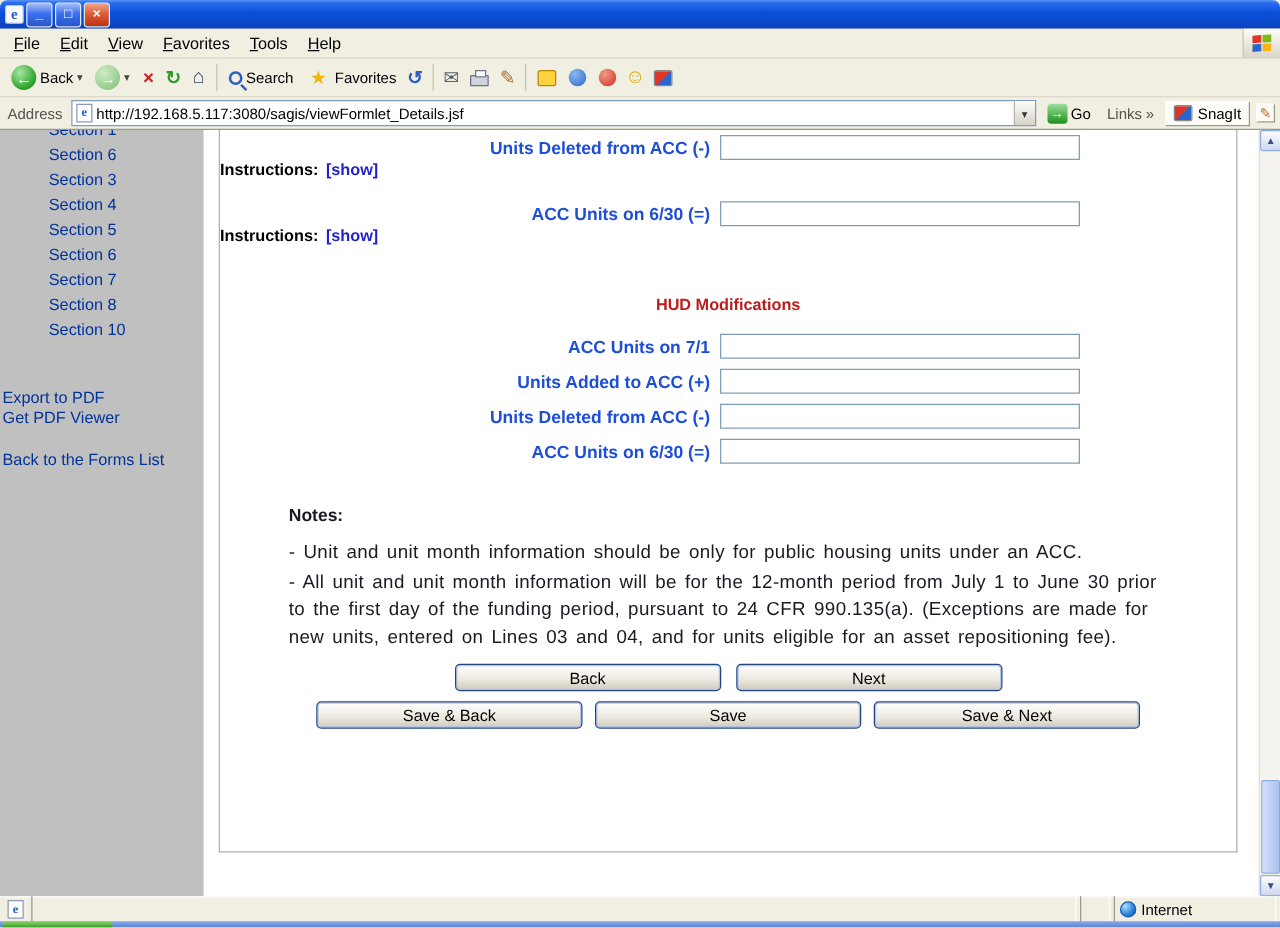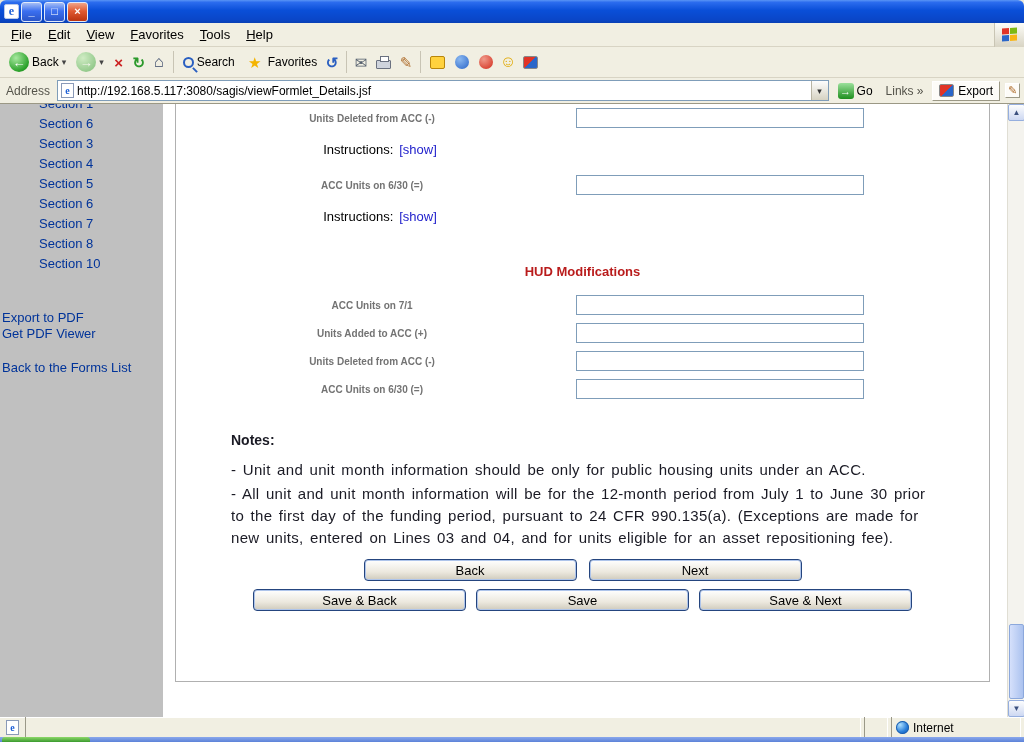--- a/index.html
+++ b/index.html
@@ -118,23 +118,23 @@
 .side-link.back { margin-top: 18px; }
 
 .main { flex: 1; background: #fff; padding: 0 17px 0 12px; overflow: hidden; }
 .form-panel {
   border: 1px solid #b0b0b0; border-top: none; height: 578px; width: 100%;
   padding-top: 2px; overflow: hidden;
 }
 .form-row { display: flex; align-items: center; }
 .form-row.r1 { margin-top: 2px; }
 .form-row.r2 { margin-top: 18px; }
-.form-label { width: 400px; text-align: center; font-weight: bold; font-size: 10px; padding-right: 8px; color: #737373; }
+.form-label { width: 400px; text-align: right; font-weight: bold; font-size: 14px; padding-right: 8px; color: #1d4ed8; }
 .form-input { width: 288px; height: 20px; border: 1px solid #7f9db9; font-size: 13px; padding: 1px 3px; font-family: "Liberation Sans", sans-serif; }
-.instr-row { width: 408px; text-align: center; font-weight: normal; font-size: 13px; margin-top: 14px; color: #000; }
+.instr-row { width: 408px; text-align: left; font-weight: bold; font-size: 13px; color: #000; }
 .show-link { color: #2222cc; margin-left: 6px; cursor: pointer; }
 .hud-heading { text-align: center; font-weight: bold; font-size: 13px; margin-top: 40px; color: #b91c1c; }
 .hud-rows { margin-top: 16px; }
 .hud-rows .form-row { margin-bottom: 8px; }
 .notes { margin-left: 55px; margin-top: 30px; width: 700px; font-size: 15px; line-height: 22px; color: #1a1a24; letter-spacing: .3px; word-spacing: 2px; }
 .notes-heading { font-weight: bold; margin-bottom: 8px; font-size: 14px; letter-spacing: 0; }
 .notes p { margin: 0 0 2px 0; }
 .btn-row { display: flex; justify-content: center; gap: 12px; margin-top: 10px; }
 .btn-row.second { gap: 10px; margin-top: 8px; }
 .xp-btn {
@@ -271,21 +271,21 @@
     <span class="go-btn">
       <span class="go-icon">→</span>
       <span>Go</span>
     </span>
     <span class="links-area">
       <span>Links</span>
       <span>»</span>
     </span>
     <span class="snagit-btn">
       <span class="blob blob-snagit"></span>
-      <span>Export</span>
+      <span>SnagIt</span>
     </span>
     <span class="snagit-cap">✎</span>
   </div>
 
   <div class="content">
 
     <div class="sidebar">
       <div class="side-sections">
         <div class="side-section">Section 1</div>
         <div class="side-section">Section 6</div>

